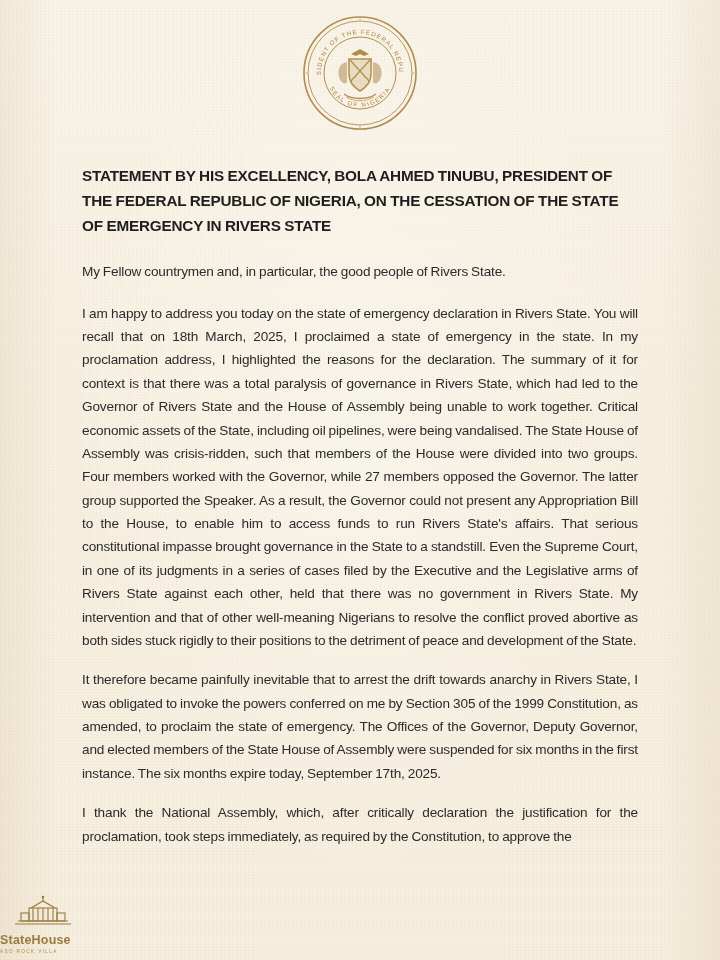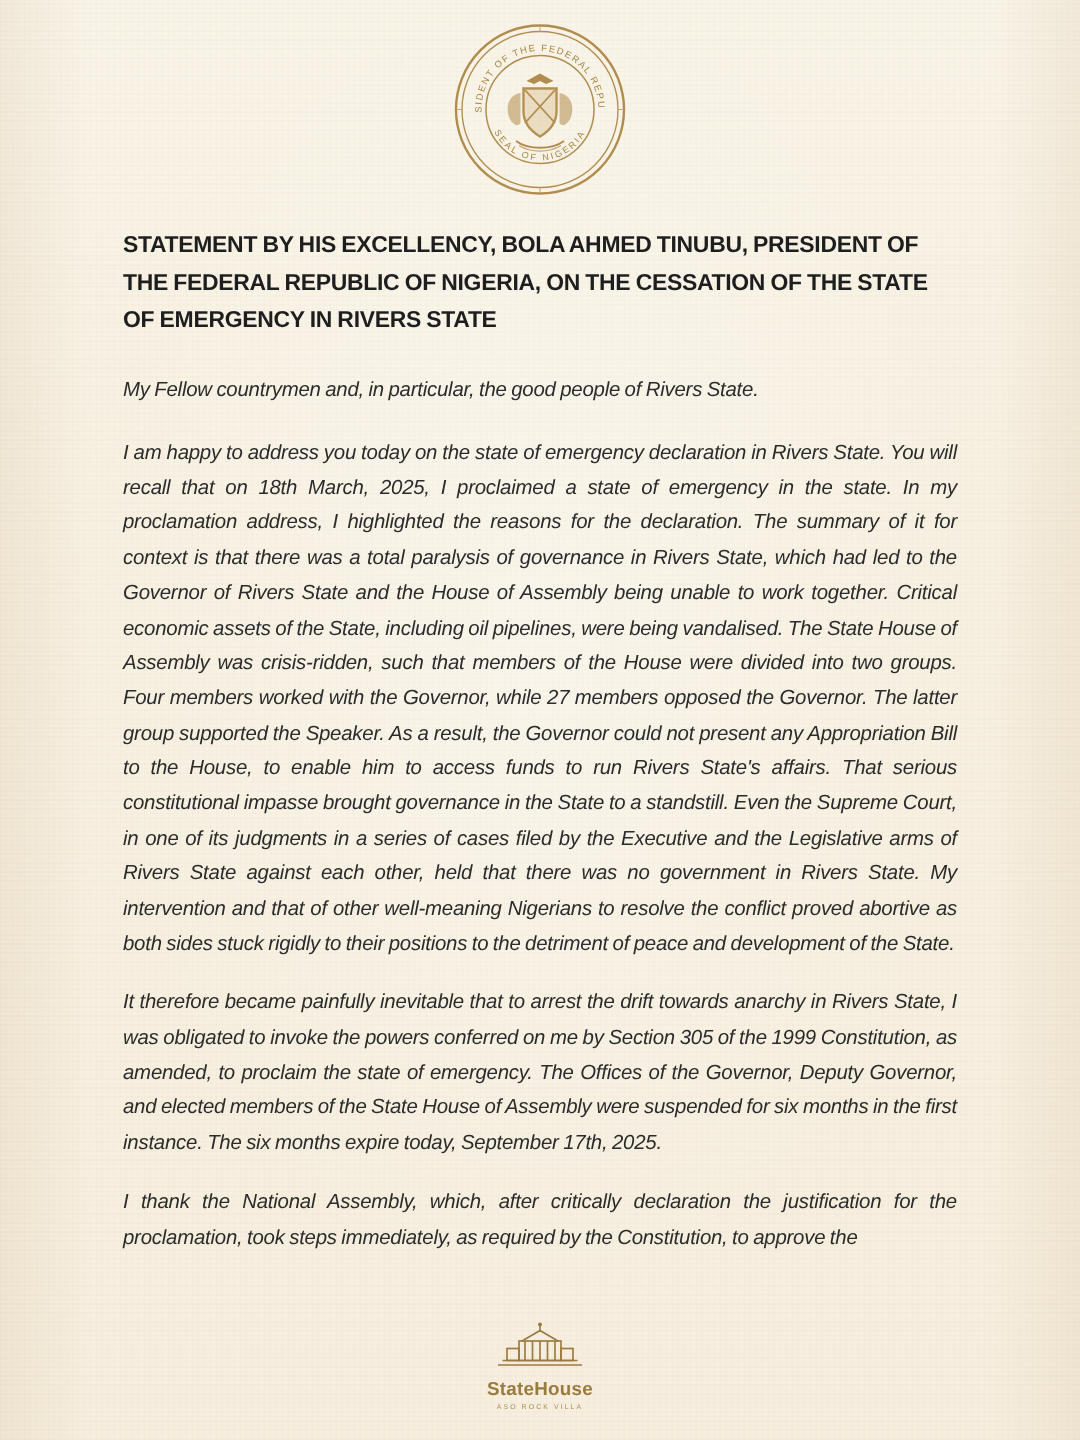--- a/index.html
+++ b/index.html
@@ -62,48 +62,47 @@
     position: absolute;
     top: 152px;
     left: 82px;
     width: 556px;
   }
   h1.title {
     font-size: 15.3px;
     line-height: 1.62;
     font-weight: bold;
     letter-spacing: -0.2px;
-    margin: 0 0 22px 0;
+    margin: 12px 0 22px 0;
     color: #1e1e1e;
     text-align: left;
     word-spacing: -0.5px;
   }
   p.para {
     font-size: 13.6px;
     line-height: 1.72;
     margin: 0 0 16px 0;
     text-align: justify;
     color: #2b2b2b;
     letter-spacing: -0.15px;
     word-spacing: -0.6px;
-    font-style: italic;
   }
   p.para.lead {
     margin-bottom: 18px;
   }
 
   
   .footer {
     position: absolute;
-    bottom: 20px;
+    bottom: 6px;
     left: 0;
     width: 100%;
     display: flex;
     flex-direction: column;
-    align-items: center;
+    align-items: flex-start;
   }
   .footer-mark {
     width: 86px;
     height: 38px;
     display: block;
   }
   .footer-name {
     margin-top: 1px;
     font-size: 12.5px;
     font-weight: bold;

